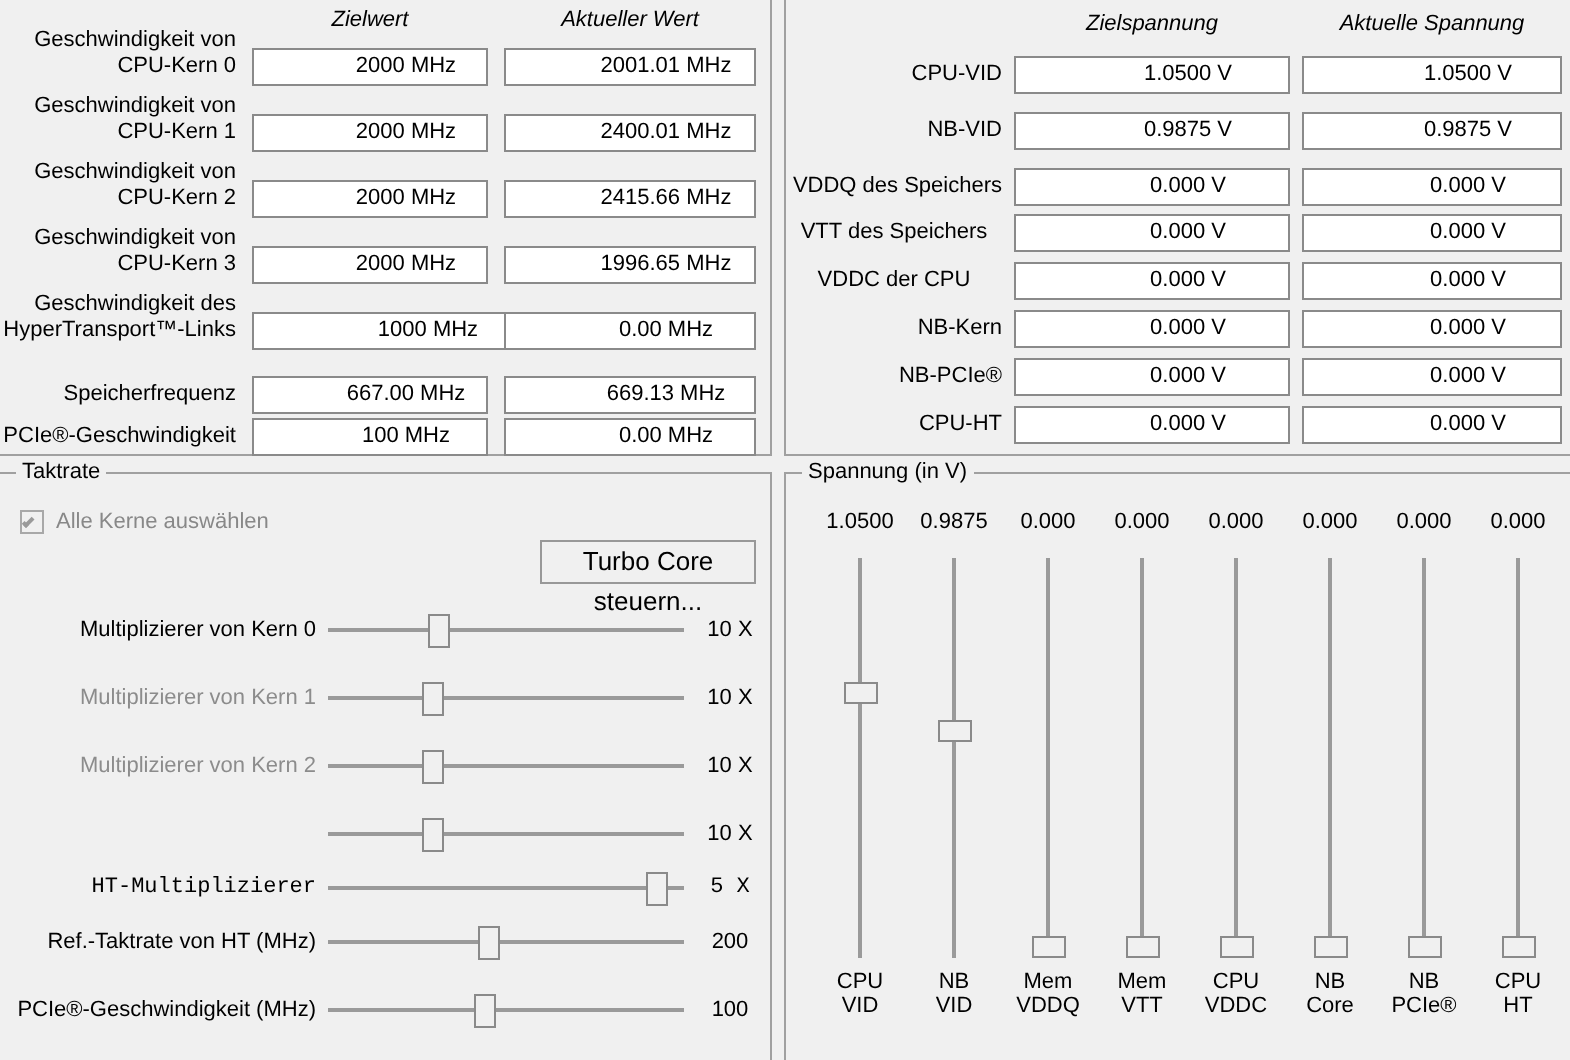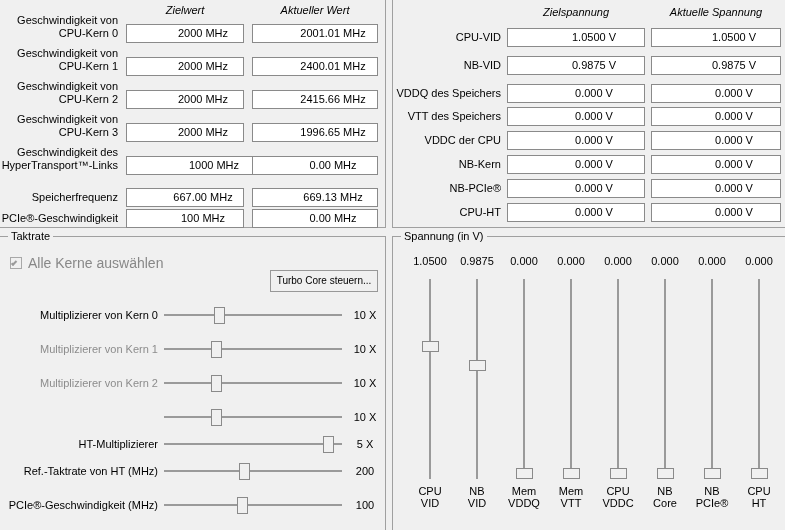--- a/index.html
+++ b/index.html
@@ -93,27 +93,27 @@
     position: absolute;
     left: 2px;
     top: 5px;
     width: 4px;
     height: 1px;
     border-left: 2px solid #9a9a9a;
     border-bottom: 2px solid #9a9a9a;
     transform: rotate(-45deg);
     transform-origin: left bottom;
   }
-  .checkbox-label { font-size: 14px; color: #888; }
+  .checkbox-label { font-size: 11px; color: #888; }
 
   .btn {
     position: absolute;
     border: 1px solid #989898;
     background: #f0f0f0;
-    font-size: 10px;
+    font-size: 13px;
     text-align: center;
     line-height: 20px;
     height: 22px;
     box-sizing: border-box;
     color: #000;
   }
 
   
   .hslider-row {
     position: absolute;
@@ -235,24 +235,24 @@
         <div class="col-head" style="left:258px; top:6px; width:130px;">Aktuelle Spannung</div>
         <div class="row-label" style="left:0px; width:108px; top:31px;">CPU-VID</div>
         <div class="value-box" style="left:114px; top:28px; width:138px;">1.0500 V</div>
         <div class="value-box" style="left:258px; top:28px; width:130px;">1.0500 V</div>
         <div class="row-label" style="left:0px; width:108px; top:59px;">NB-VID</div>
         <div class="value-box" style="left:114px; top:56px; width:138px;">0.9875 V</div>
         <div class="value-box" style="left:258px; top:56px; width:130px;">0.9875 V</div>
         <div class="row-label" style="left:0px; width:108px; top:87px;">VDDQ des Speichers</div>
         <div class="value-box" style="left:114px; top:84px; width:138px;">0.000 V</div>
         <div class="value-box" style="left:258px; top:84px; width:130px;">0.000 V</div>
-        <div class="row-label" style="left:0px; width:108px; top:110px;">VTT des Speichers</div>
+        <div class="row-label" style="left:0px; width:108px; top:110px;text-align:center;">VTT des Speichers</div>
         <div class="value-box" style="left:114px; top:107px; width:138px;">0.000 V</div>
         <div class="value-box" style="left:258px; top:107px; width:130px;">0.000 V</div>
-        <div class="row-label" style="left:0px; width:108px; top:134px;">VDDC der CPU</div>
+        <div class="row-label" style="left:0px; width:108px; top:134px;text-align:center;">VDDC der CPU</div>
         <div class="value-box" style="left:114px; top:131px; width:138px;">0.000 V</div>
         <div class="value-box" style="left:258px; top:131px; width:130px;">0.000 V</div>
         <div class="row-label" style="left:0px; width:108px; top:158px;">NB-Kern</div>
         <div class="value-box" style="left:114px; top:155px; width:138px;">0.000 V</div>
         <div class="value-box" style="left:258px; top:155px; width:130px;">0.000 V</div>
         <div class="row-label" style="left:0px; width:108px; top:182px;">NB-PCIe®</div>
         <div class="value-box" style="left:114px; top:179px; width:138px;">0.000 V</div>
         <div class="value-box" style="left:258px; top:179px; width:130px;">0.000 V</div>
         <div class="row-label" style="left:0px; width:108px; top:206px;">CPU-HT</div>
         <div class="value-box" style="left:114px; top:203px; width:138px;">0.000 V</div>
@@ -287,21 +287,21 @@
           <div class="hslider-label dim">Multiplizierer von Kern 2</div>  
           <div class="htrack"></div>  
           <div class="hthumb" style="left:211px;"></div>  
           <div class="hslider-value">10 X</div>
         </div>
         <div class="hslider-row" style="top:170px;">  
           <div class="htrack"></div>  
           <div class="hthumb" style="left:211px;"></div>  
           <div class="hslider-value">10 X</div>
         </div>
-        <div class="hslider-row" style="top:197px;">  
+        <div class="hslider-row" style="top:197px;font-family:Liberation Mono, monospace;">  
           <div class="hslider-label">HT-Multiplizierer</div>  
           <div class="htrack"></div>  
           <div class="hthumb" style="left:323px;"></div>  
           <div class="hslider-value">5 X</div>
         </div>
         <div class="hslider-row" style="top:224px;">  
           <div class="hslider-label">Ref.-Taktrate von HT (MHz)</div>  
           <div class="htrack"></div>  
           <div class="hthumb" style="left:239px;"></div>  
           <div class="hslider-value">200</div>

